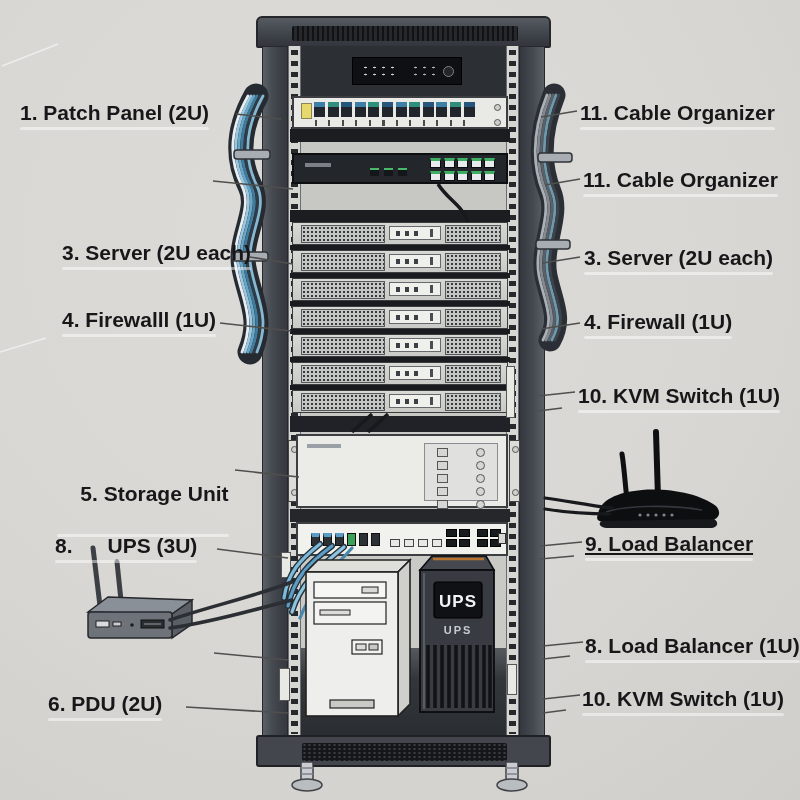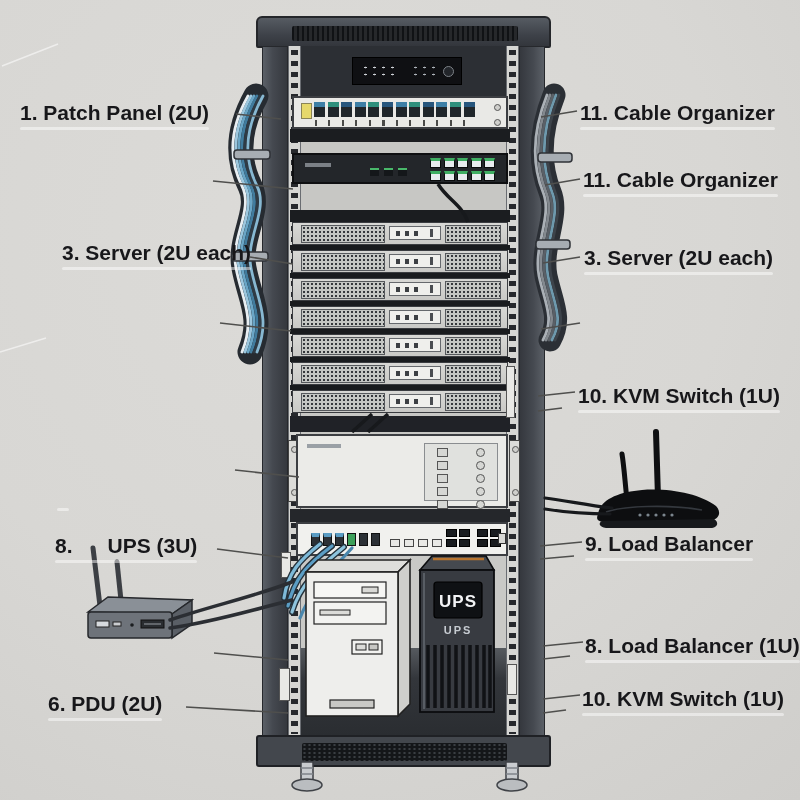--- a/index.html
+++ b/index.html
@@ -476,26 +476,29 @@
         <line x1="540" y1="559" x2="574" y2="556"></line>
       <line x1="543" y1="646" x2="583" y2="642"></line>
         <line x1="543" y1="659" x2="570" y2="656"></line>
       <line x1="543" y1="699" x2="580" y2="695"></line>
         <line x1="543" y1="713" x2="566" y2="710"></line>
     </g>
   </svg>
 
   <div class="label" style="left:20px;top:100px;text-align:right;">1. Patch Panel (2U)</div>
   <div class="label" style="left:62px;top:240px;">3. Server (2U each)</div>
+  <div class="label" style="left:62px;top:307px;">4. Firewalll (1U)</div>
   <div class="label" style="left:57px;top:455px;">
+    <span>5. Storage Unit</span>
   </div>
   <div class="label" style="left:55px;top:533px;">8.      UPS (3U)</div>
   <div class="label" style="left:48px;top:691px;">6. PDU (2U)</div>
 
   <div class="label" style="left:580px;top:100px;">11. Cable Organizer</div>
   <div class="label" style="left:583px;top:167px;">11. Cable Organizer</div>
   <div class="label" style="left:584px;top:245px;">3. Server (2U each)</div>
+  <div class="label" style="left:584px;top:309px;">4. Firewall (1U)</div>
   <div class="label" style="left:578px;top:383px;">10. KVM Switch (1U)</div>
-  <div class="label" style="left:585px;top:531px;">9. Load Balancer</div>
+  <div class="label" style="left:585px;top:531px;text-decoration:underline;">9. Load Balancer</div>
   <div class="label" style="left:585px;top:633px;">8. Load Balancer (1U)</div>
   <div class="label" style="left:582px;top:686px;">10. KVM Switch (1U)</div>
 
 </div>
 
 </body></html>

